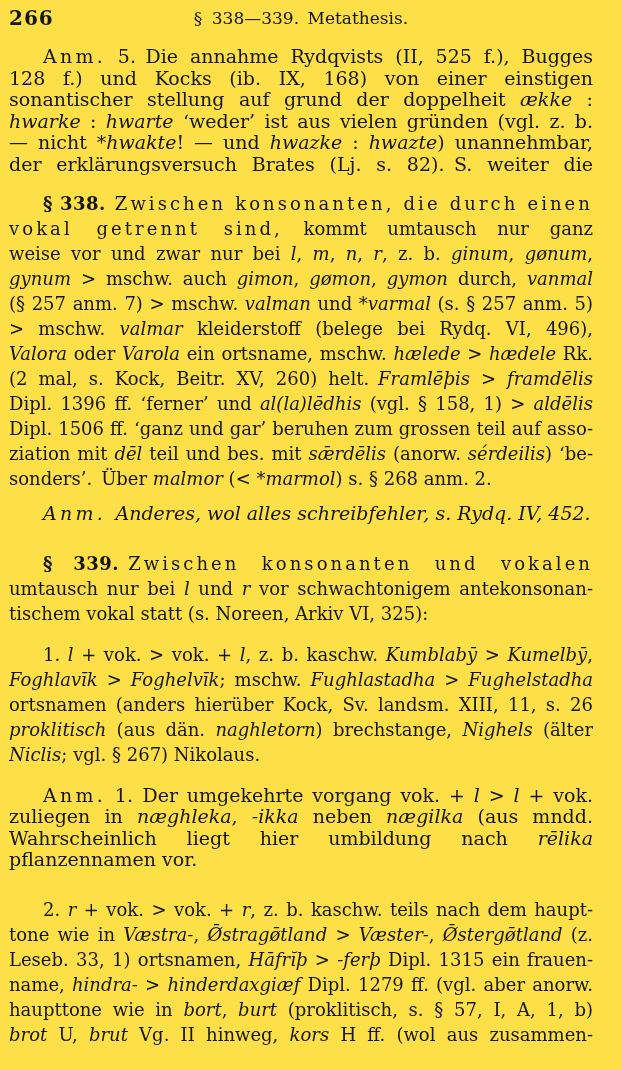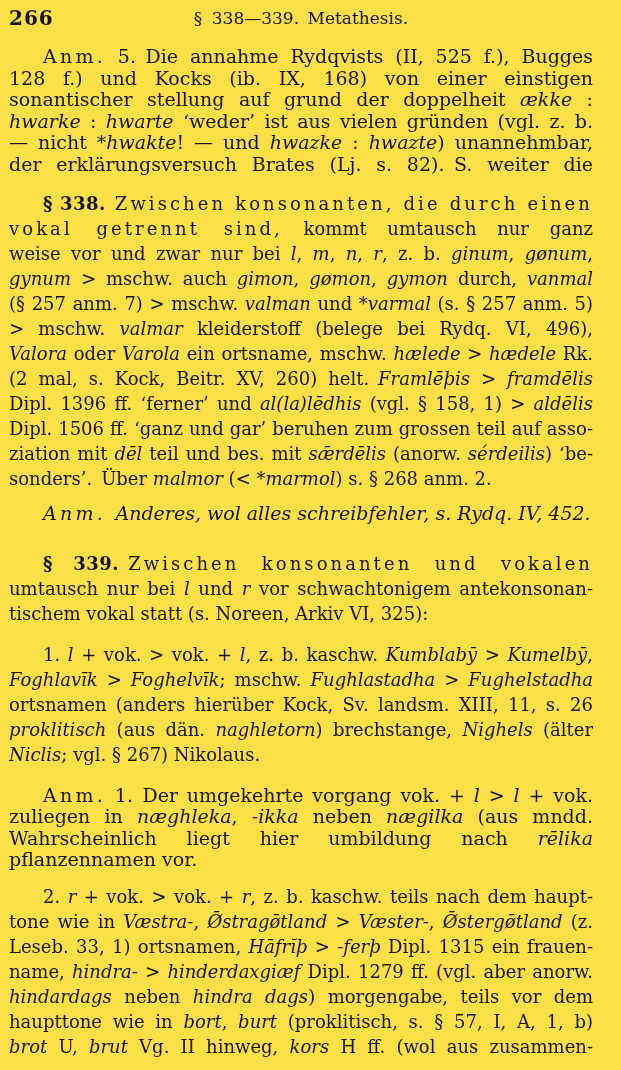--- a/index.html
+++ b/index.html
@@ -35,21 +35,21 @@
   .last { text-align-last: left; }
   .i { font-style: italic; }
   .g { letter-spacing: 0.17em; }
   .b { font-weight: bold; letter-spacing: 0.5px; }
   #anm5   { margin-top: 14px; }
   #p338   { margin-top: 16px; }
   #anm338 { margin-top: 12px; font-style: italic; }
   #p339   { margin-top: 26px; }
   #item1  { margin-top: 16px; }
   #anm1   { margin-top: 18px;  }
-  #item2  { margin-top: 13px; }
+  #item2  { margin-top: 26px; }
 </style>
 </head>
 <body>
 
 <div class="page">
 
   <div class="header">
     <div class="pagenum">266</div>
     <div class="runhead">§ 338—339. Metathesis.</div>
   </div>
@@ -101,18 +101,17 @@
     <div class="ln">zuliegen in <span class="i">næghleka</span>, <span class="i">-ikka</span> neben <span class="i">nægilka</span> (aus mndd. <span class="i">negelken</span>) nelke.</div>
     <div class="ln">Wahrscheinlich liegt hier umbildung nach <span class="i">rēlika</span> tausendblatt u. a. dgl.</div>
     <div class="ln last">pflanzennamen vor.</div>
   </div>
 
   <div class="block main" id="item2">
     <div class="ln ind">2. <span class="i">r</span> + vok. &gt; vok. + <span class="i">r</span>, z. b. kaschw. teils nach dem haupt-</div>
     <div class="ln">tone wie in <span class="i">Væstra-</span>, <span class="i">Ø̄stragø̄tland</span> &gt; <span class="i">Væster-</span>, <span class="i">Ø̄stergø̄tland</span> (z. b.</div>
     <div class="ln">Leseb. 33, 1) ortsnamen, <span class="i">Hāfrĭþ</span> &gt; <span class="i">-ferþ</span> Dipl. 1315 ein frauen-</div>
     <div class="ln">name, <span class="i">hindra-</span> &gt; <span class="i">hinderdaxgiæf</span> Dipl. 1279 ff. (vgl. aber anorw.</div>
-    <div class="ln"><span class="i">hindardags</span> neben <span class="i">hindra dags</span>) morgengabe, teils vor dem</div>
     <div class="ln">haupttone wie in <span class="i">bort</span>, <span class="i">burt</span> (proklitisch, s. § 57, I, A, 1, b) neben</div>
     <div class="ln"><span class="i">brot</span> U, <span class="i">brut</span> Vg. II hinweg, <span class="i">kors</span> H ff. (wol aus zusammen-</div>
   </div>
 
 </div>
 
 </body></html>

